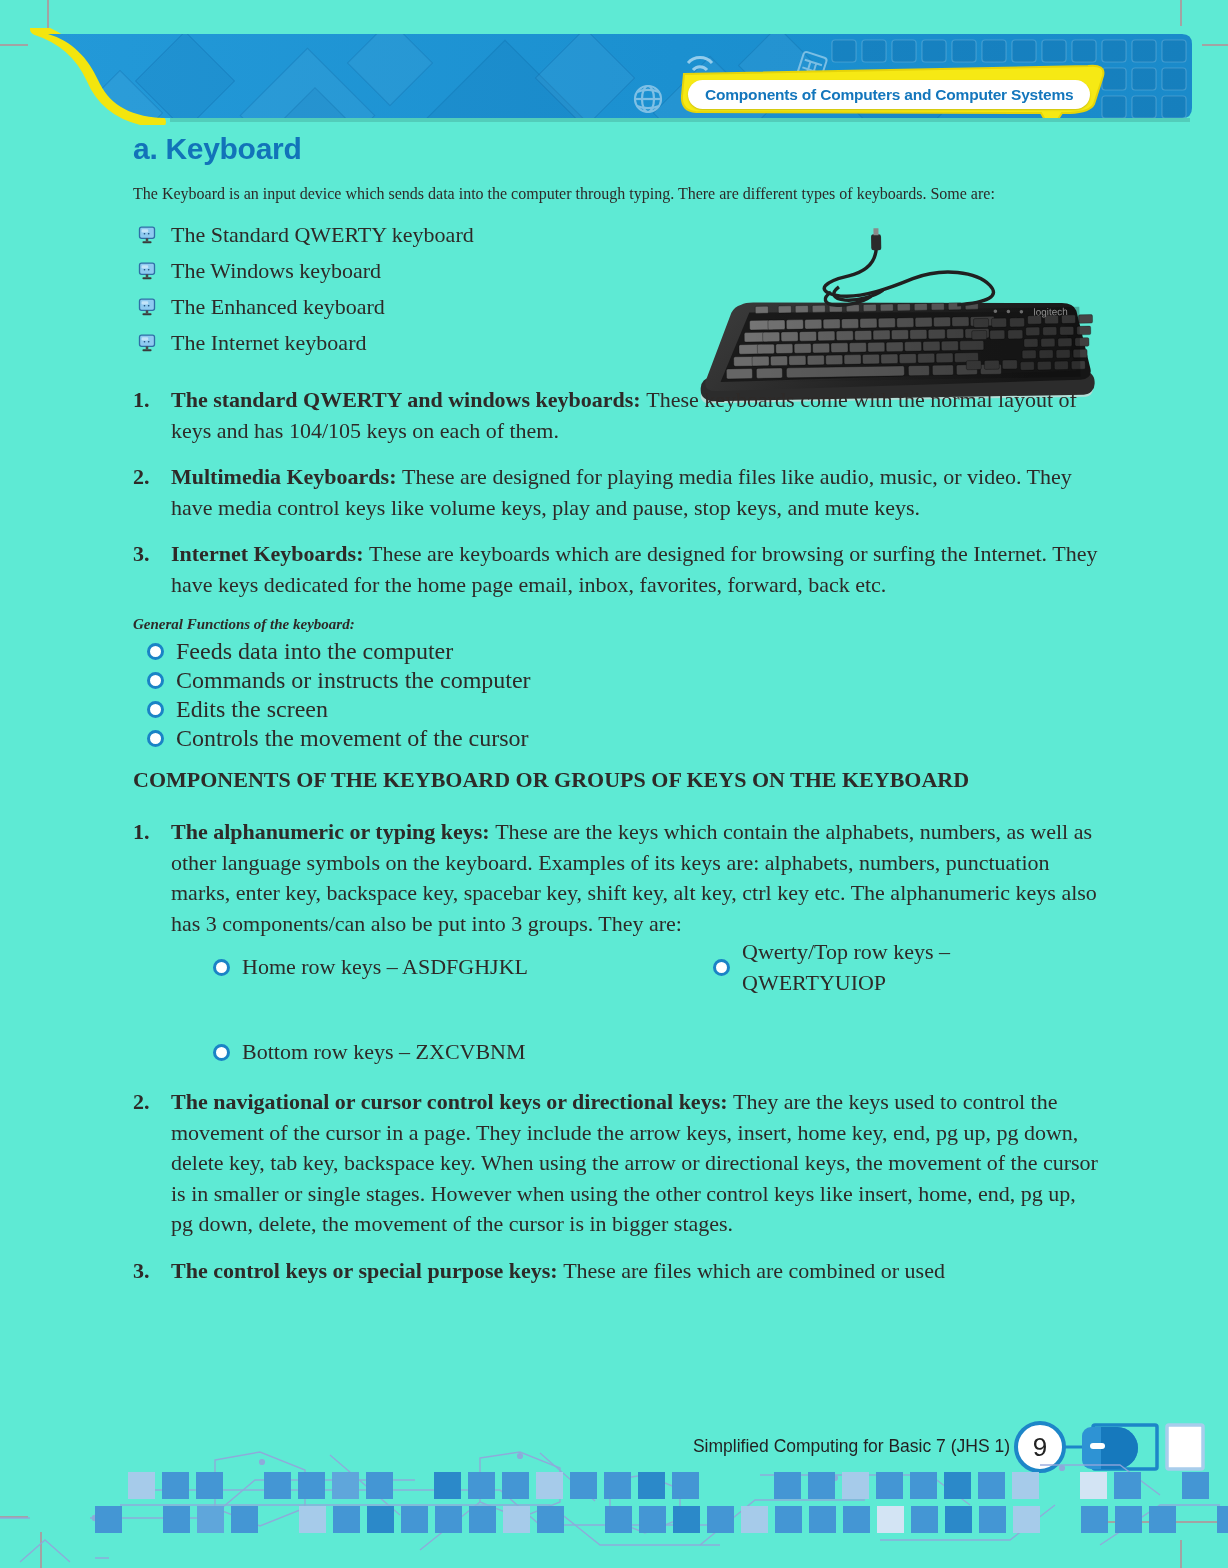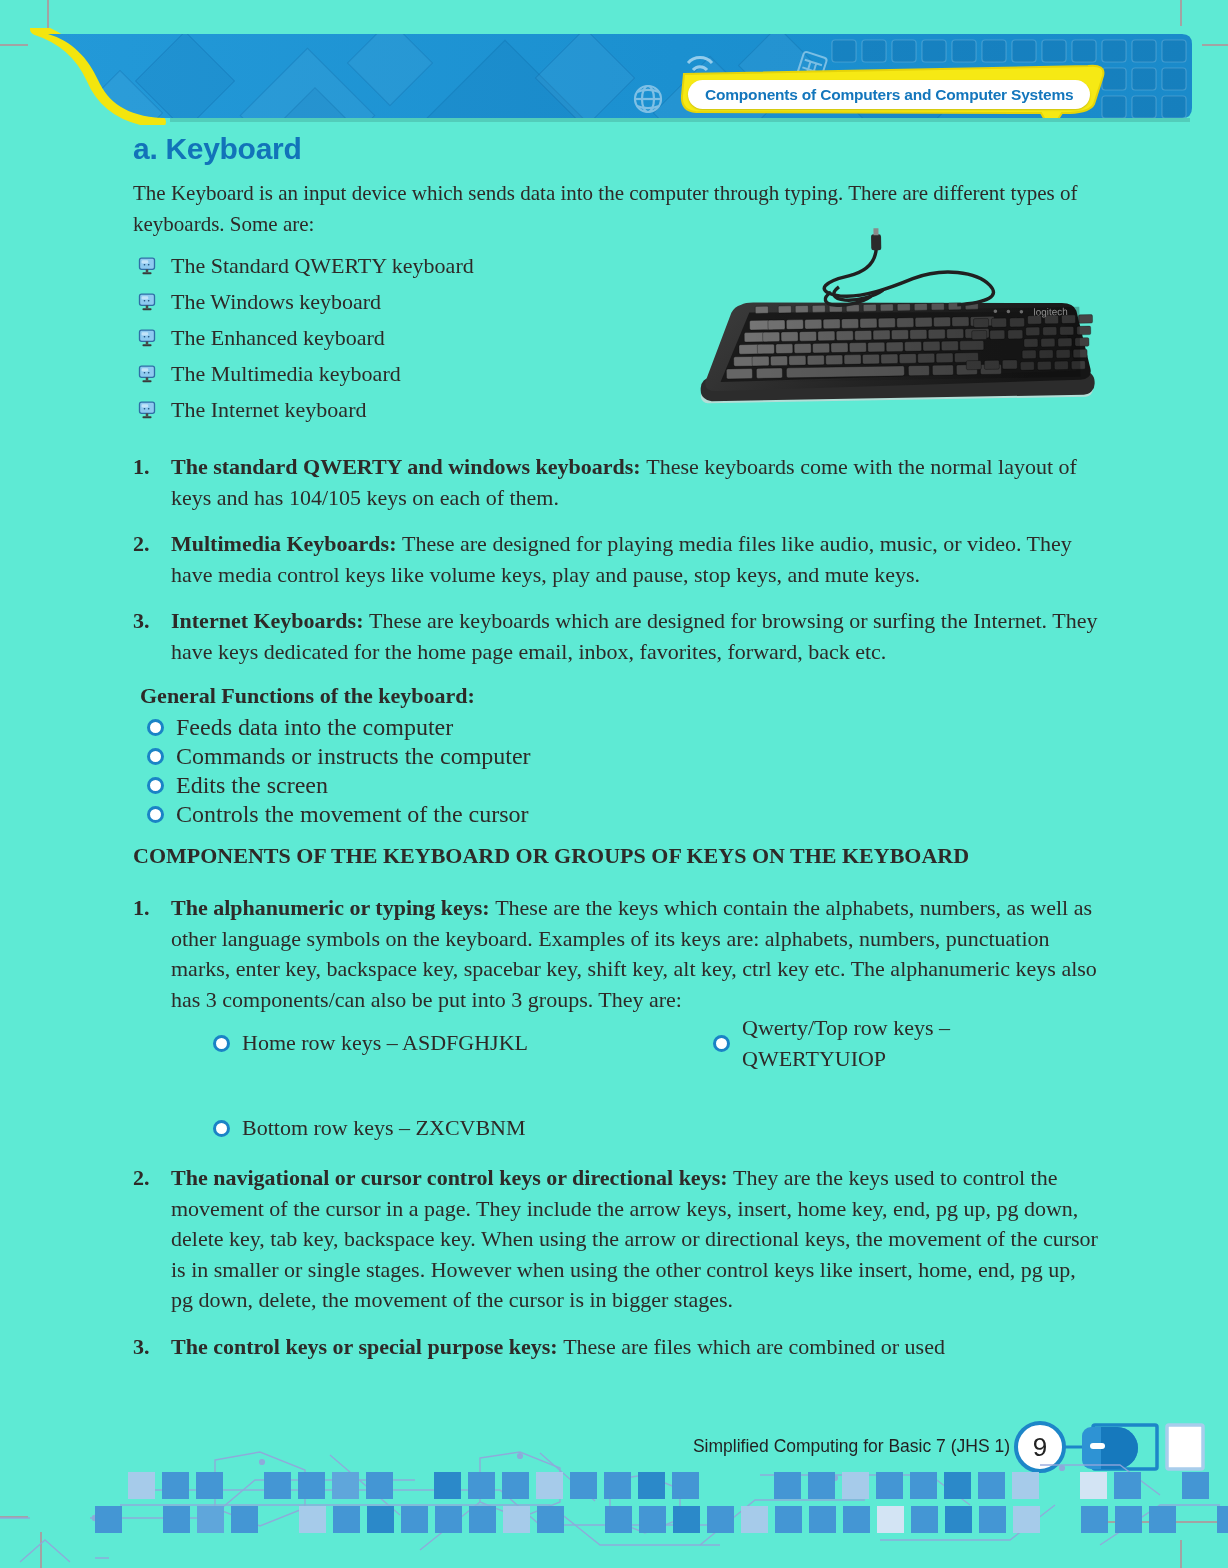--- a/index.html
+++ b/index.html
@@ -15,32 +15,32 @@
   .banner-pill{position:absolute;left:658px;top:52px;height:29px;padding:0 17px;
       background:#ffffff;border-radius:15px;display:flex;align-items:center;
       font-family:"Liberation Sans", sans-serif;font-weight:bold;font-size:15.5px;
       color:#1376bc;letter-spacing:-0.2px;white-space:nowrap;
       box-shadow:0 1px 2px rgba(0,0,0,0.18);}
 
   
   .content{position:absolute;left:133px;top:132px;width:965px;}
   .section-title{font-family:"Liberation Sans", sans-serif;font-weight:bold;
       font-size:30px;color:#1273b9;margin:0 0 12px 0;letter-spacing:-0.3px;}
-  .intro{font-size:21px;line-height:31px;margin:0 0 8px 0;}
+  .intro{font-size:16px;line-height:31px;margin:0 0 8px 0;}
 
   .kb-types{list-style:none;margin:4px 0 0 0;padding:0;}
   .kb-types li{display:flex;align-items:center;height:36px;font-size:22px;}
   .kb-types .monitor-icon{width:20px;height:20px;margin:0 14px 0 4px;flex:0 0 auto;}
 
   .num-list{margin-top:24px;}
   .num-item{position:relative;padding-left:38px;font-size:22px;line-height:30.5px;margin-bottom:16px;}
   .num-item .num{position:absolute;left:0;font-weight:bold;}
   .num-item .lead{font-weight:bold;}
 
-  .fn-heading{font-size:22px;font-weight:bold;margin:2px 0 4px 7px;}
+  .fn-heading{font-size:15px;font-weight:bold;margin:2px 0 4px 0;font-style:italic;}
   .fn-list{margin:0 0 6px 0;}
   .fn-item{display:flex;align-items:center;height:29px;font-size:24px;padding-left:14px;}
   .ring{width:11px;height:11px;border-radius:50%;border:3.5px solid #1a83c6;background:#fff;
         flex:0 0 auto;margin-right:12px;}
   .caps-heading{font-size:22px;font-weight:bold;margin:14px 0 10px 0;}
   .plain-par{font-size:22px;line-height:30px;margin:0 0 14px 0;}
 
   .sub-cols{display:flex;margin:10px 0 2px 0;padding-left:42px;font-size:22px;}
   .sub-col{display:flex;flex-direction:column;}
   .sub-col.c1{flex:0 0 500px;gap:48px;}
@@ -334,31 +334,20 @@
         </li>
         <li>
           <span class="monitor-icon"><svg viewBox="0 0 24 24" width="20" height="20">
               <rect x="3" y="2.5" width="18" height="13.5" rx="2.5" fill="#8ecaf0" stroke="#2f6ea6" stroke-width="1.6"></rect>
               <rect x="5.5" y="5" width="8" height="4" rx="1.5" fill="#c9e7f9" opacity="0.9"></rect>
               <circle cx="9" cy="10.5" r="1" fill="#1f4f7a"></circle>
               <circle cx="14" cy="10.5" r="1" fill="#1f4f7a"></circle>
               <rect x="10.5" y="16" width="3" height="3.5" fill="#4a4a4a"></rect>
               <rect x="6.5" y="19.5" width="11" height="2.4" rx="1.2" fill="#3a3a3a"></rect>
             </svg></span>
-          <span>The Multimedia keyboard</span>
-        </li>
-        <li>
-          <span class="monitor-icon"><svg viewBox="0 0 24 24" width="20" height="20">
-              <rect x="3" y="2.5" width="18" height="13.5" rx="2.5" fill="#8ecaf0" stroke="#2f6ea6" stroke-width="1.6"></rect>
-              <rect x="5.5" y="5" width="8" height="4" rx="1.5" fill="#c9e7f9" opacity="0.9"></rect>
-              <circle cx="9" cy="10.5" r="1" fill="#1f4f7a"></circle>
-              <circle cx="14" cy="10.5" r="1" fill="#1f4f7a"></circle>
-              <rect x="10.5" y="16" width="3" height="3.5" fill="#4a4a4a"></rect>
-              <rect x="6.5" y="19.5" width="11" height="2.4" rx="1.2" fill="#3a3a3a"></rect>
-            </svg></span>
           <span>The Internet keyboard</span>
         </li>
       </ul>
 
     <div class="num-list" id="num-list-1">
         <div class="num-item"><span class="num">1.</span><span class="lead">The standard QWERTY and windows keyboards: </span><span class="body-text">These keyboards come with the normal layout of keys and has 104/105 keys on each of them.</span></div>
         <div class="num-item"><span class="num">2.</span><span class="lead">Multimedia Keyboards: </span><span class="body-text">These are designed for playing media files like audio, music, or video. They have media control keys like volume keys, play and pause, stop keys, and mute keys.</span></div>
         <div class="num-item"><span class="num">3.</span><span class="lead">Internet Keyboards: </span><span class="body-text">These are keyboards which are designed for browsing or surfing the Internet. They have keys dedicated for the home page  email, inbox, favorites, forward, back etc.</span></div>
       </div>
 

